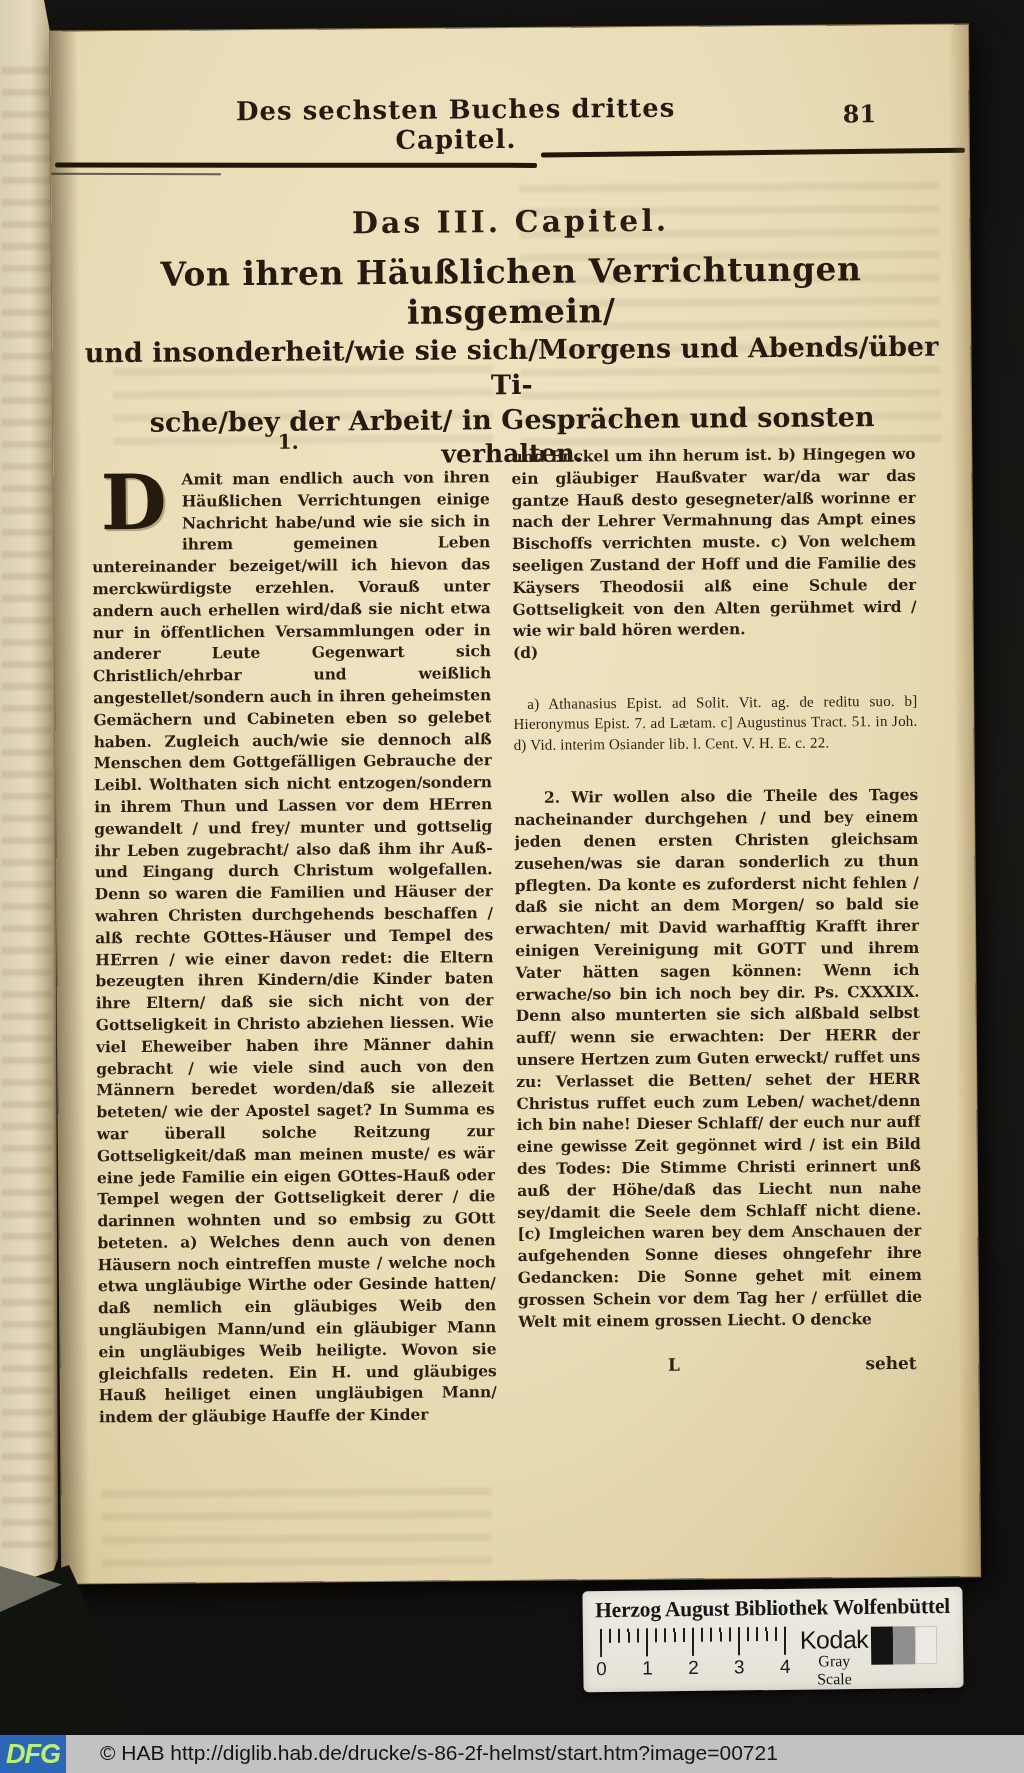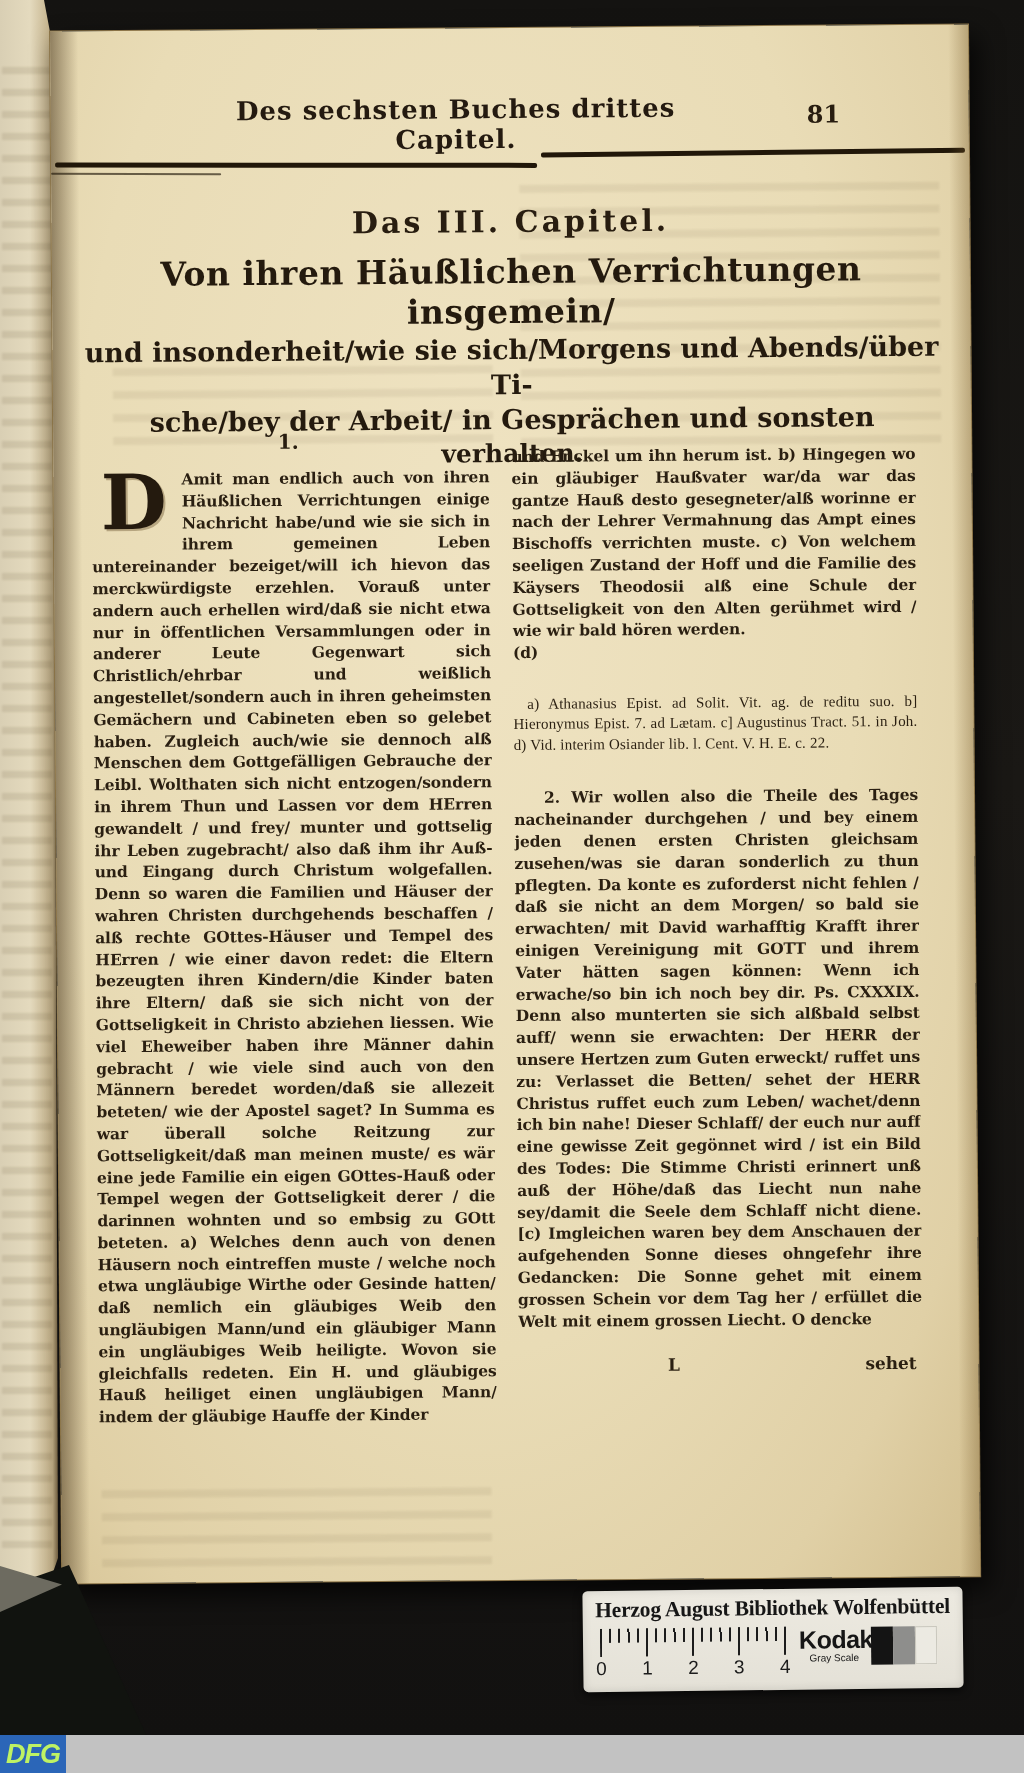--- a/index.html
+++ b/index.html
@@ -61,21 +61,21 @@
   }
   .ghost1 { left:468px; top:150px; width:420px; height:270px; }
   .ghost2 { left:40px; top:1452px; width:390px; height:86px; }
   .ghost3 { left:60px; top:330px; width:380px; height:90px; }
 
   .running-header {
     position:absolute; top:66px; left:170px; width:470px; text-align:center;
     font-size:26px; font-weight:bold; letter-spacing:1px; color:#241a10;
   }
   .page-number {
-    position:absolute; top:74px; left:756px; font-size:24px; font-weight:bold;
+    position:absolute; top:74px; left:792px; font-size:24px; font-weight:bold;
   }
 
   .rule { position:absolute; background:#211709; border-radius:2px; }
   .rule-a { top:133px; left:4px;  width:482px; height:5px; transform:rotate(.5deg); }
   .rule-b { top:124px; left:490px; width:424px; height:5px; transform:rotate(-.2deg); }
   .rule-c { top:142px; left:0;    width:170px; height:2px; opacity:.65; transform:rotate(.6deg); }
 
   .chapter-heading {
     position:absolute; top:176px; left:0; width:918px; text-align:center;
     font-size:30px; font-weight:bold; letter-spacing:3px;
@@ -143,22 +143,22 @@
   }
   .ruler-numbers { position:absolute; left:17px; top:32px; width:188px; height:22px;
     font-family:"Liberation Sans", sans-serif; font-size:19px; color:#1c1c1c; }
   .ruler-numbers span { position:absolute; transform:translateX(-50%); }
   .ruler-numbers span:nth-child(1){ left:1px; }
   .ruler-numbers span:nth-child(2){ left:47px; }
   .ruler-numbers span:nth-child(3){ left:93px; }
   .ruler-numbers span:nth-child(4){ left:139px; }
   .ruler-numbers span:nth-child(5){ left:185px; }
   .kodak-block { position:absolute; left:216px; top:2px; width:70px; text-align:center; }
-  .kodak-word { font-family:"Liberation Sans", sans-serif; font-weight:bold; font-size:25px; letter-spacing:-.5px; }
-  .kodak-sub  { font-family:Liberation Sans, sans-serif; font-size:10px; margin-top:-2px; }
+  .kodak-word { font-family:"Liberation Sans", sans-serif; font-weight:normal; font-size:25px; letter-spacing:-.5px; }
+  .kodak-sub  { font-family:Liberation Serif, serif; font-size:16px; margin-top:-2px; }
   .patches { position:absolute; left:288px; top:4px; display:flex; }
   .patch { width:22px; height:38px; }
   .patch-black { background:#141414; }
   .patch-gray  { background:#8e8e8c; }
   .patch-white { background:#eceae2; box-shadow:inset 0 0 0 1px #c9c7bd; }
 
   
   .footer {
     position:absolute; left:0; bottom:0; width:1024px; height:38px;
     background:#c2c2c2;
@@ -243,13 +243,14 @@
         <div class="patch patch-gray"></div>
         <div class="patch patch-white"></div>
       </div>
     </div>
   </div>
 
 </div>
 
 <div class="footer">
   <div class="dfg">DFG</div>
+  <div class="copyright">© HAB http://diglib.hab.de/drucke/s-86-2f-helmst/start.htm?image=00721</div>
 </div>
 
 </body></html>

